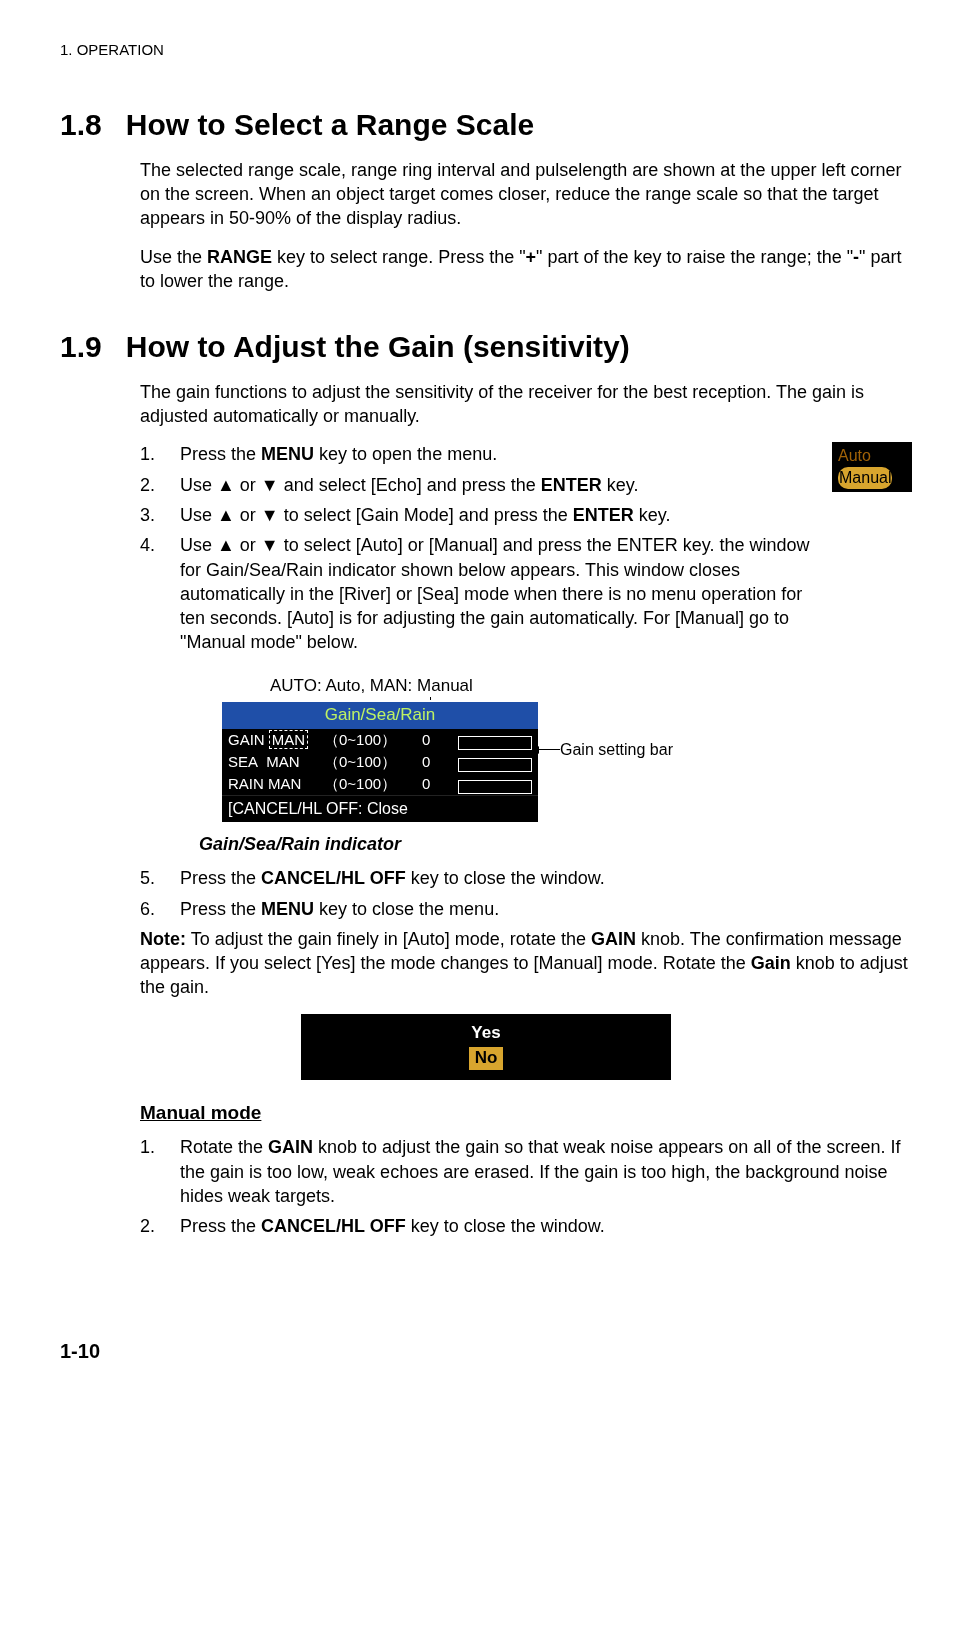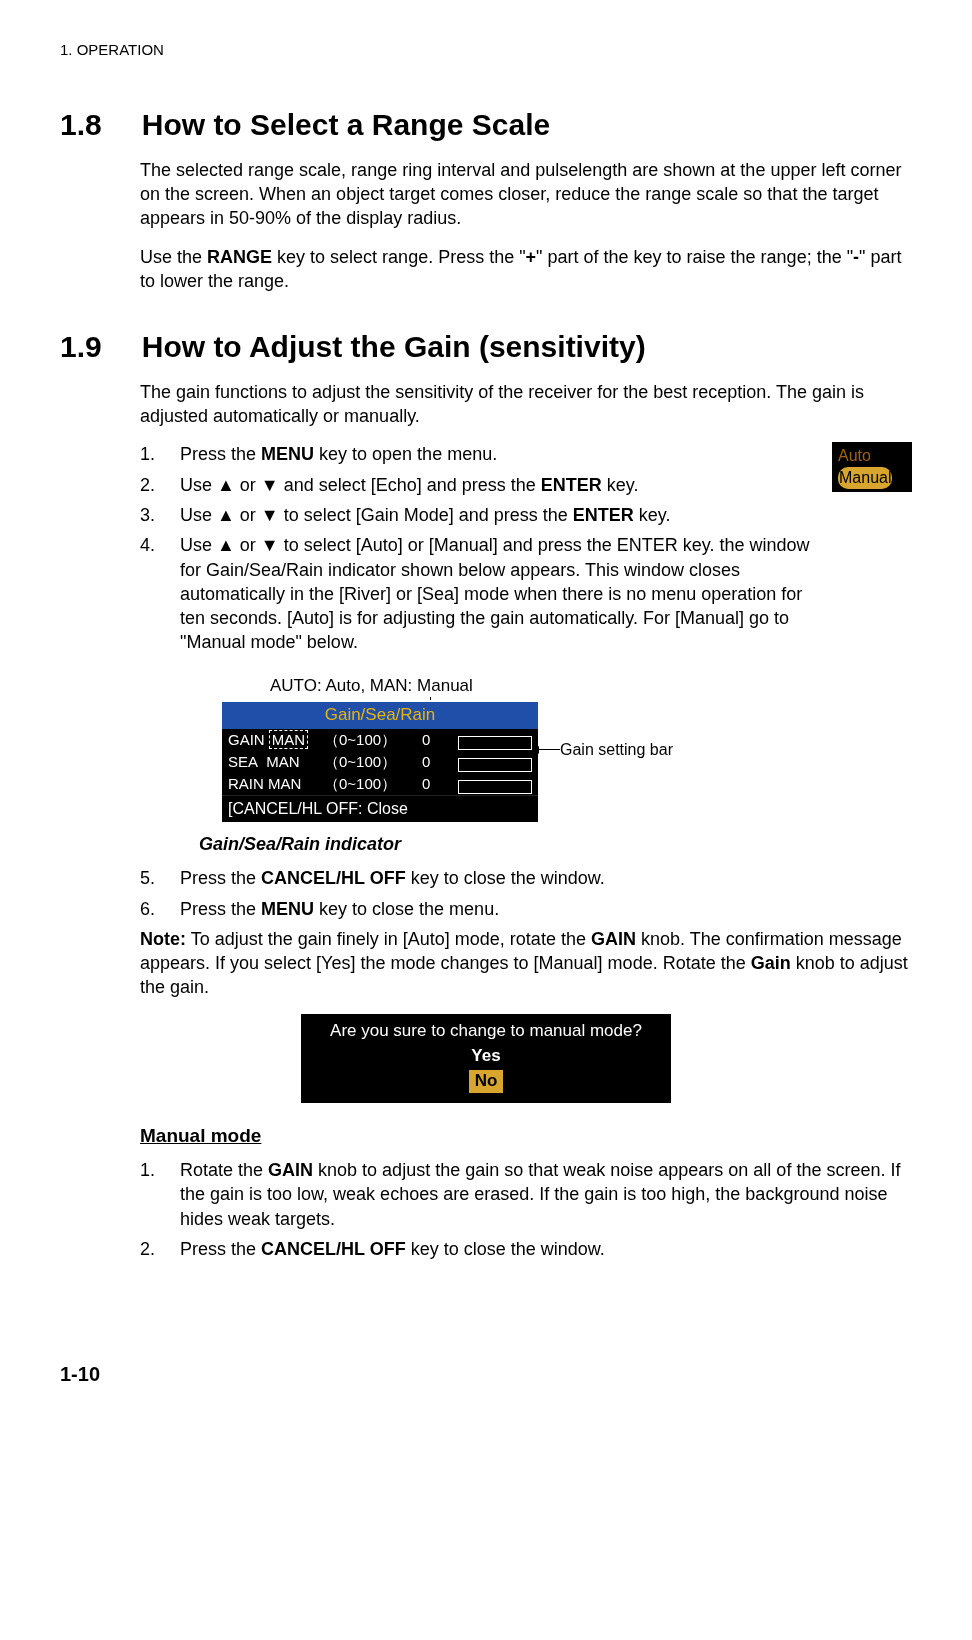--- a/index.html
+++ b/index.html
@@ -16,21 +16,21 @@
   .header-text {
     font-size: 15px;
     margin-bottom: 45px;
   }
   .section {
     margin-bottom: 34px;
   }
   .section-heading {
     display: flex;
     align-items: baseline;
-    gap: 40px;
+    gap: 24px;
     margin-bottom: 12px;
   }
   .section-number {
     font-size: 30px;
     font-weight: bold;
   }
   .section-title {
     font-size: 30px;
     font-weight: bold;
   }
@@ -99,21 +99,21 @@
   .gsr-window {
     width: 320px;
     border: 2px solid #fff;
     background: #000;
     margin-left: 80px;
     position: relative;
     box-sizing: border-box;
   }
   .gsr-title {
     background: #1f4fa8;
-    color: #eab308;
+    color: #bef264;
     text-align: center;
     font-size: 17px;
     padding: 2px 0;
   }
   .gsr-row {
     display: flex;
     align-items: flex-end;
     color: #fff;
     font-size: 16px;
     padding: 1px 6px;
@@ -304,21 +304,20 @@
       <span class="ol-num">6.</span>
       <span class="ol-text"><span>Press the </span><b>MENU</b><span> key to close the menu.</span></span>
     </div>
   </div>
 
   <div class="body-text">
     <b>Note:</b><span> To adjust the gain finely in [Auto] mode, rotate the </span><b>GAIN</b><span> knob. The confirmation message appears. If you select [Yes] the mode changes to [Manual] mode. Rotate the </span><b>Gain</b><span> knob to adjust the gain.</span>
   </div>
 
   <div class="confirm-box">
-    <div>Are you sure to change to manual mode?</div>
     <div class="yes">Yes</div>
     <div><span class="no">No</span></div>
   </div>
 
   <div class="subsection-title">Manual mode</div>
 
   <div class="ol">
     <div class="ol-item">
       <span class="ol-num">1.</span>
       <span class="ol-text"><span>Rotate the </span><b>GAIN</b><span> knob to adjust the gain so that weak noise appears on all of the screen. If the gain is too low, weak echoes are erased. If the gain is too high, the background noise hides weak targets.</span></span>

